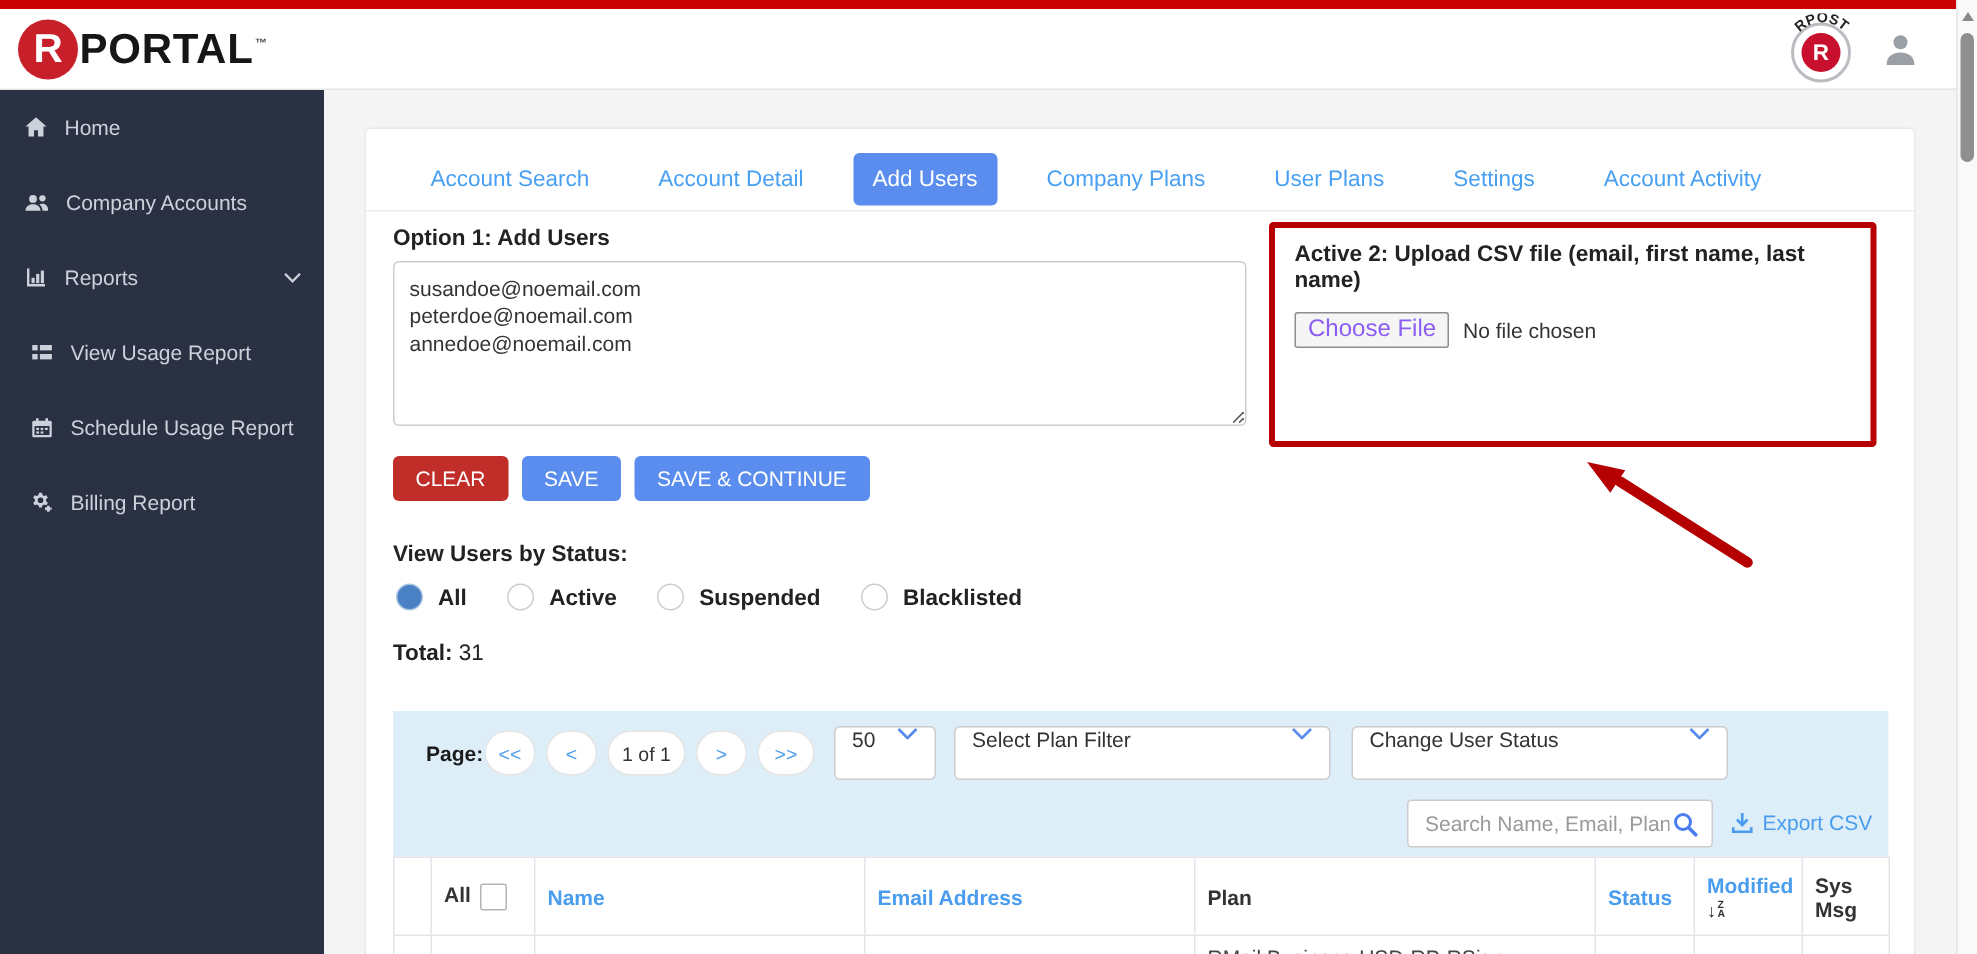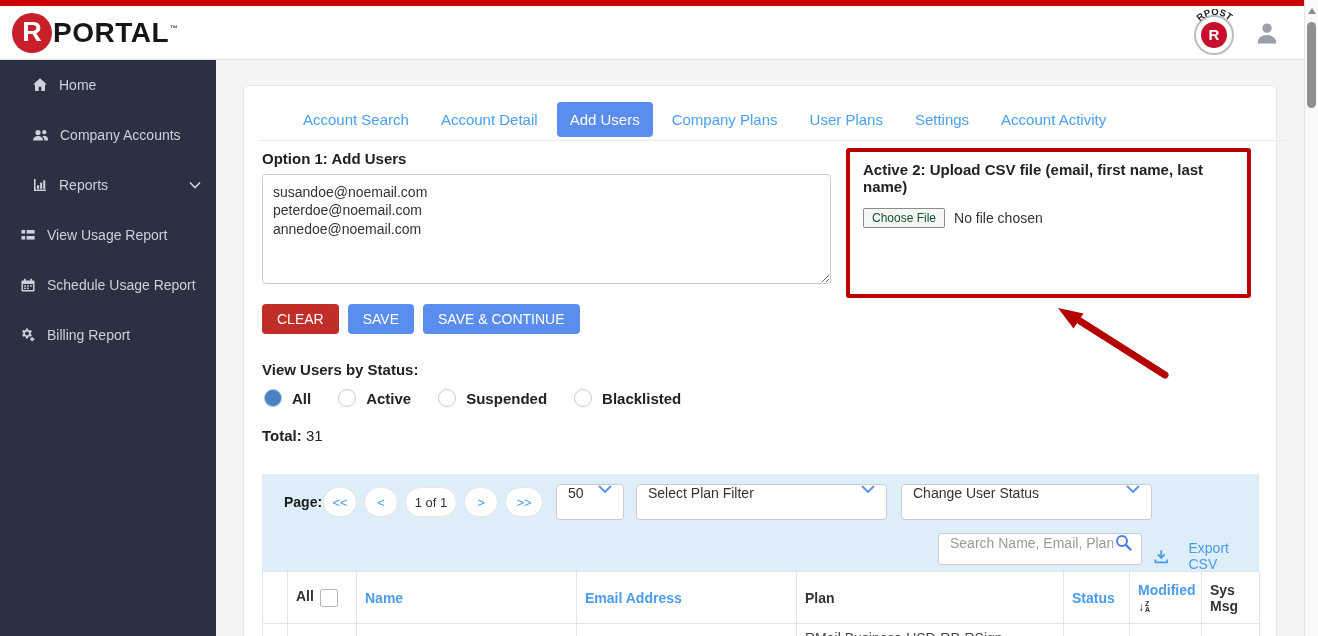--- a/index.html
+++ b/index.html
@@ -10,63 +10,63 @@
   .top-bar{position:absolute;left:0;top:0;width:1304px;height:6px;background:#c90303;}
   .header{position:absolute;left:0;top:6px;width:1304px;height:54px;background:#fff;border-bottom:1px solid #e3e3e3;display:flex;align-items:center;justify-content:space-between;padding:0 24px 0 12px;box-sizing:border-box;}
   .logo{display:flex;align-items:center;}
   .logo-circle{width:40px;height:40px;border-radius:50%;background:#c8202a;color:#fff;display:flex;align-items:center;justify-content:center;font-weight:bold;font-size:27px;}
   .logo-text{font-size:28px;font-weight:bold;color:#161616;letter-spacing:.5px;margin-left:1px;}
   .logo-tm{font-size:8px;color:#444;vertical-align:super;margin-left:1px;}
   .header-right{display:flex;align-items:center;gap:16px;}
 
   
   .sidebar{position:absolute;left:0;top:60px;width:216px;height:576px;background:#2a3142;}
-  .side-item{display:flex;align-items:center;height:50px;color:#ccd1db;font-size:14px;gap:11px;padding-left:32px;cursor:pointer;position:relative;}
+  .side-item{display:flex;align-items:center;height:50px;color:#ccd1db;font-size:14px;gap:11px;padding-left:16px;cursor:pointer;position:relative;}
   .side-item.child{padding-left:20px;}
   .side-item svg{flex:0 0 auto;}
   .side-chev{position:absolute;right:15px;top:21px;}
 
   
   .content{position:absolute;left:216px;top:60px;width:1088px;height:576px;background:#f4f4f4;}
   .panel{position:absolute;left:27px;top:25px;width:1034px;height:572px;background:#fff;border:1px solid #e8e8e8;border-radius:4px 4px 0 0;box-sizing:border-box;}
 
-  .tabs{position:absolute;left:16px;top:13px;width:100%;height:42px;border-bottom:1px solid #ececec;display:flex;align-items:center;padding-left:30px;box-sizing:border-box;gap:6px;}
+  .tabs{position:absolute;left:0;top:13px;width:100%;height:42px;border-bottom:1px solid #ececec;display:flex;align-items:center;padding-left:30px;box-sizing:border-box;gap:20px;}
   .tab{color:#49a0f3;font-size:15px;padding:9px 13px;border-radius:4px;cursor:pointer;white-space:nowrap;}
   .tab.active{background:#5a8dee;color:#fff;}
 
   .opt1-label{position:absolute;left:18px;top:64px;font-weight:bold;font-size:15px;color:#222;}
   .emails{position:absolute;left:18px;top:88px;width:569px;height:110px;box-sizing:border-box;border:1px solid #ccc;border-radius:4px;font-family:"Liberation Sans",sans-serif;font-size:14px;color:#333;padding:8px 10px;line-height:1.32;resize:both;outline:none;}
   .btn-row{position:absolute;left:18px;top:218px;display:flex;gap:9px;}
   .btn{height:30px;border:none;border-radius:4px;color:#fff;font-size:14px;padding:0 15px;cursor:pointer;font-family:"Liberation Sans",sans-serif;}
   .btn.clear{background:#c12e2a;}
   .btn.blue{background:#5a8dee;}
 
   .opt2-box{position:absolute;left:602px;top:62px;width:405px;height:150px;border:4px solid #b70000;border-radius:3px;box-sizing:border-box;padding:9px 13px;}
   .opt2-label{font-weight:bold;font-size:15px;color:#222;}
   .file-row{margin-top:13px;display:flex;align-items:center;gap:9px;font-size:14px;color:#333;}
-  .choose-btn{border:1px solid #8d8d8d;background:#f5f5f5;border-radius:2px;font-size:12px;padding:2px 8px;color:#14532d;cursor:pointer;font-family:"Liberation Sans",sans-serif;}
+  .choose-btn{border:1px solid #8d8d8d;background:#f5f5f5;border-radius:2px;font-size:16px;padding:2px 8px;color:#8b5cf6;cursor:pointer;font-family:"Liberation Sans",sans-serif;}
 
   .status-label{position:absolute;left:18px;top:275px;font-weight:bold;font-size:15px;color:#222;}
   .radio-row{position:absolute;left:20px;top:303px;display:flex;align-items:center;gap:27px;}
   .radio-opt{display:flex;align-items:center;gap:10px;font-weight:bold;font-size:15px;color:#222;cursor:pointer;}
   .radio{width:18px;height:18px;border-radius:50%;border:1px solid #cccccc;background:#fff;box-sizing:border-box;}
   .radio.sel{background:#4a80c4;border-color:#a8c4e2;}
 
   .total-line{position:absolute;left:18px;top:341px;font-size:15px;color:#222;}
   .total-line b{font-weight:bold;}
 
   .pagbar{position:absolute;left:18px;top:388px;width:997px;height:104px;background:#ddeef8;}
   .page-label{position:absolute;left:22px;top:20px;font-weight:bold;font-size:14px;color:#1b1b1b;}
   .pill{position:absolute;top:13px;height:30px;border-radius:15px;background:#fff;border:1px solid #e5e5e5;color:#4a9cee;font-size:13px;display:flex;align-items:center;justify-content:center;box-sizing:border-box;cursor:pointer;}
   .pill.current{color:#333;cursor:default;text-align:center;}
   .select{position:absolute;top:10px;height:36px;background:#fff;border:1px solid #ccc;border-radius:4px;display:flex;align-items:flex-start;justify-content:space-between;padding:0 11px;font-size:14px;color:#333;box-sizing:border-box;cursor:pointer;}
-  .search-box{position:absolute;left:676px;top:59px;width:204px;height:32px;background:#fff;border:1px solid #ccc;border-radius:3px;display:flex;align-items:flex-start;padding:0 9px;box-sizing:border-box;}
+  .search-box{position:absolute;left:676px;top:59px;width:204px;height:32px;background:#fff;border:1px solid #ccc;border-radius:3px;display:flex;align-items:center;padding:0 9px;box-sizing:border-box;}
   .search-box input{border:none;outline:none;flex:1;font-size:14px;color:#333;background:transparent;font-family:"Liberation Sans",sans-serif;min-width:0;}
   .search-box input::placeholder{color:#9a9a9a;}
-  .export{position:absolute;left:892px;top:66px;color:#4a9cee;font-size:14px;display:flex;align-items:center;gap:20px;cursor:pointer;}
+  .export{position:absolute;left:892px;top:66px;color:#4a9cee;font-size:14px;display:flex;align-items:center;gap:6px;cursor:pointer;}
 
   table.grid{position:absolute;left:18px;top:485px;width:997px;border-collapse:collapse;table-layout:fixed;font-size:14px;background:#fff;}
   .grid th,.grid td{border:1px solid #e2e6ea;padding:6px 8px;box-sizing:border-box;text-align:left;vertical-align:middle;}
   .grid th{height:52px;font-weight:bold;color:#333;}
   .grid th.blue{color:#4a9cee;}
   .grid td{height:40px;color:#444;}
   .chk{display:inline-block;width:16px;height:16px;border:1px solid #b5b5b5;border-radius:2px;background:#fff;vertical-align:middle;margin-left:6px;cursor:pointer;}
   .sorticon{display:inline-flex;align-items:center;gap:1px;margin-top:2px;color:#333;font-size:12px;line-height:1;}
   .sorticon .za{display:flex;flex-direction:column;font-size:7px;font-weight:bold;line-height:6px;}
 

